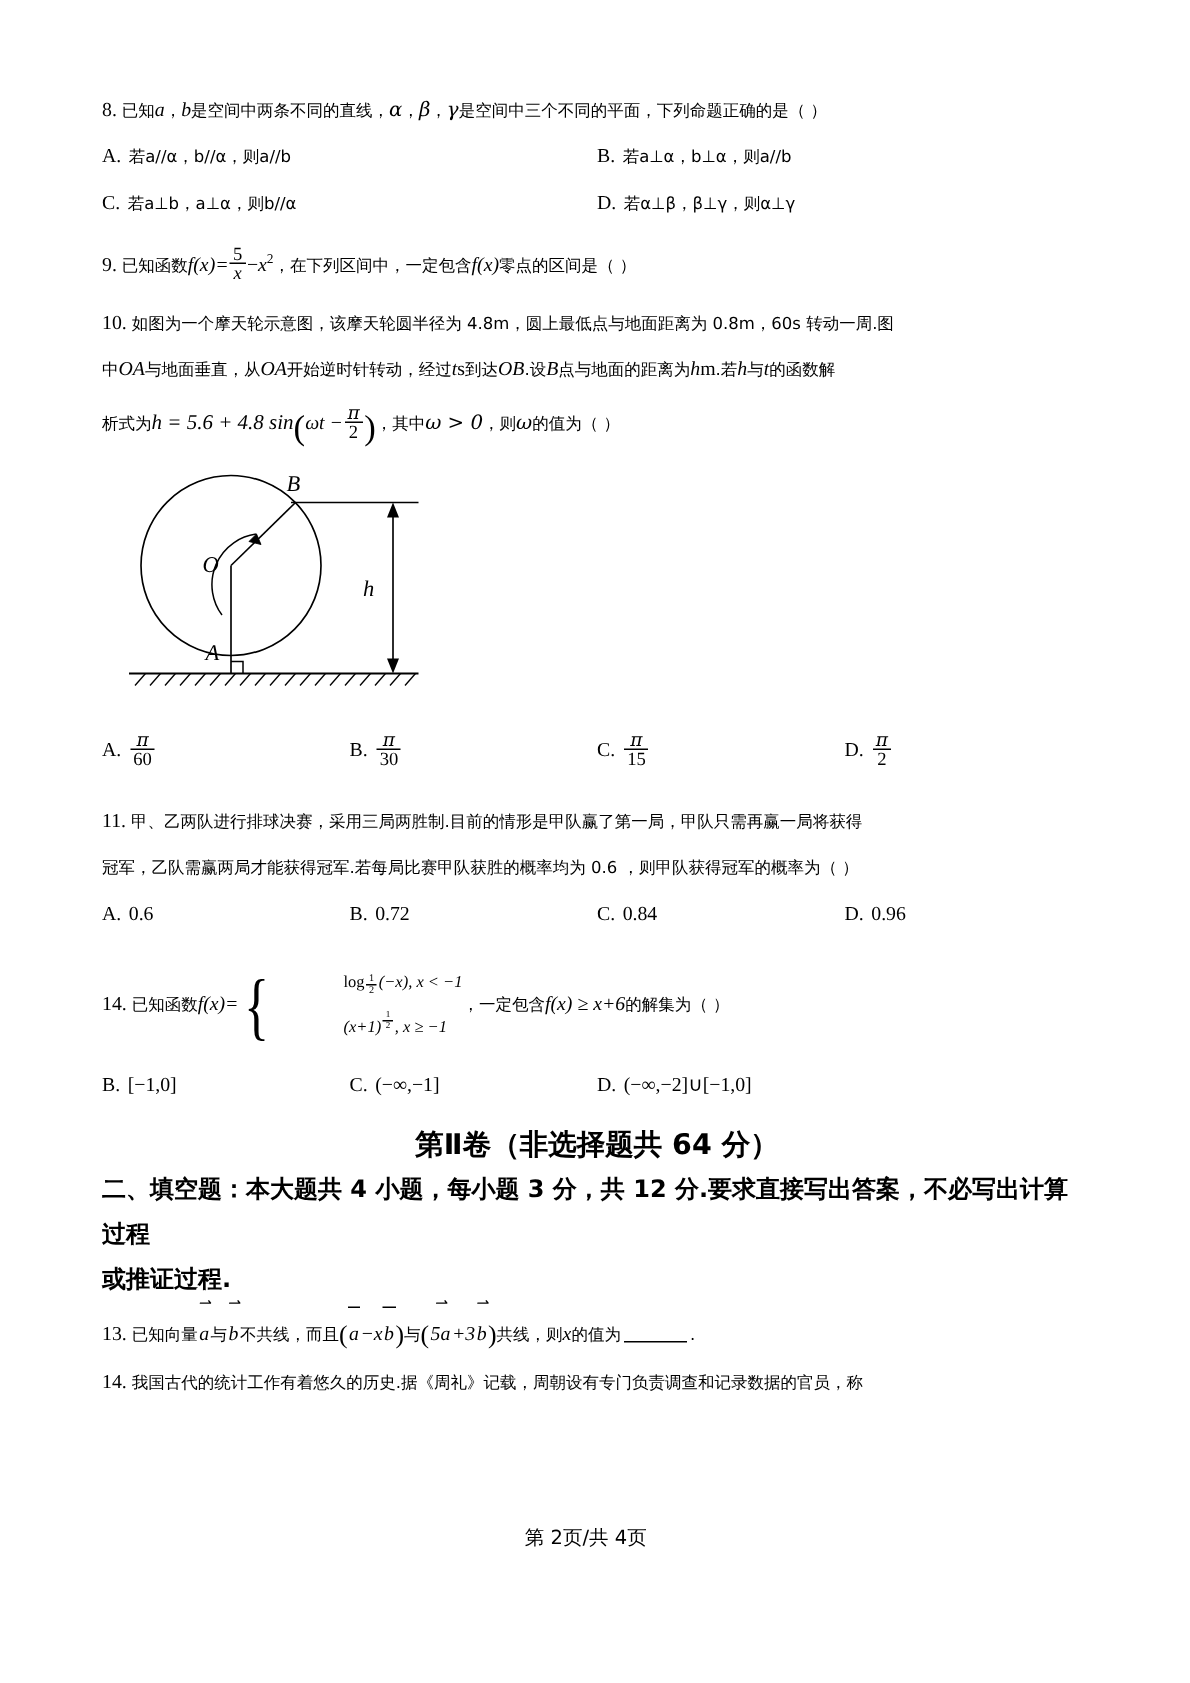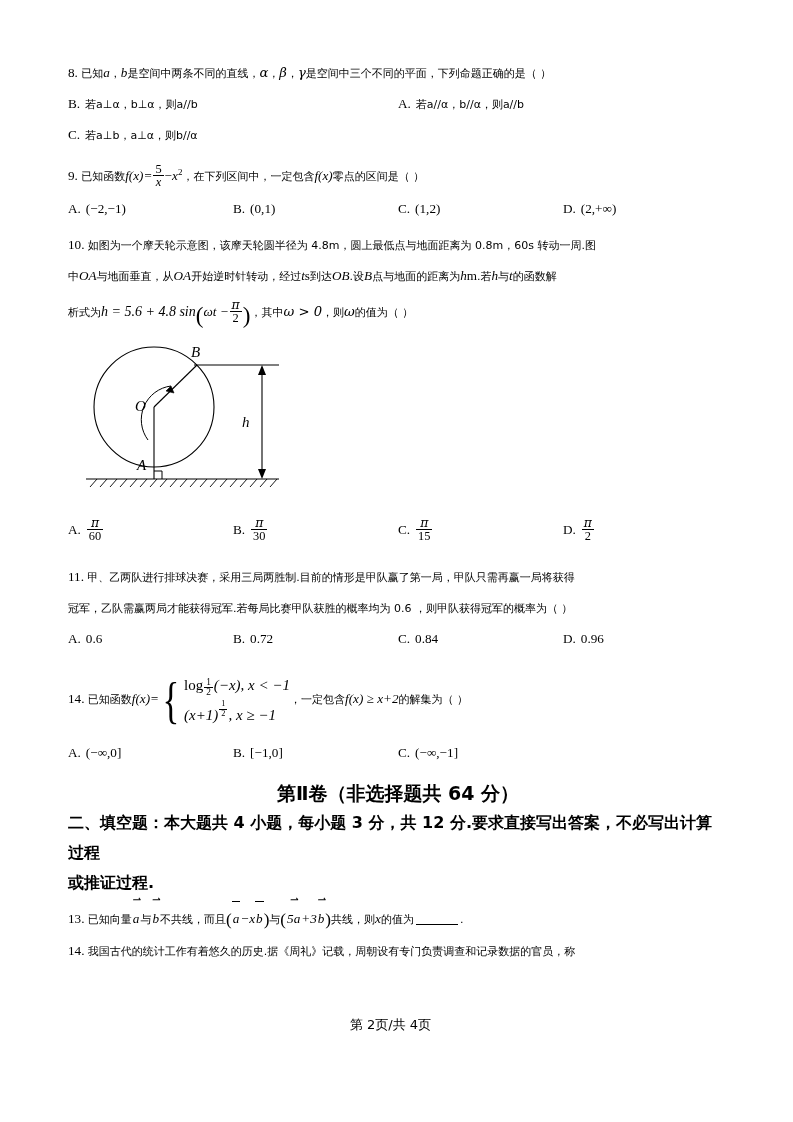--- a/index.html
+++ b/index.html
@@ -95,21 +95,21 @@
     align-items: center;
     vertical-align: middle;
   }
   .piece .brace {
     font-size: 50px;
     line-height: 0.85;
     font-family: "Liberation Serif", serif;
     transform: scaleX(0.7);
     margin-right: 1px;
   }
-  .piece .cases { display: inline-block; font-size: 15px; line-height: 30px; }
+  .piece .cases { display: inline-block; font-size: 11px; line-height: 30px; margin-left: 45px; }
 
   
   .center-head {
     text-align: center;
     font-weight: bold;
     font-size: 19px;
     font-family: "DejaVu Sans", "Liberation Sans", sans-serif;
     line-height: 30px;
   }
   .sec-head {
@@ -151,43 +151,40 @@
   <div class="content">
 
     <div class="qblock">
       <div class="stem">
         <span class="num">8.</span>
         <span class="cn">已知</span><span class="mi">a</span><span class="cn">，</span><span class="mi">b</span><span class="cn">是空间中两条不同的直线，</span><span class="gk">α</span><span class="cn">，</span><span class="gk">β</span><span class="cn">，</span><span class="gk">γ</span><span class="cn">是空间中三个不同的平面，下列命题正确的是（    ）</span>
       </div>
 
       <div class="opts">
         <div style="flex:0 0 50%">
-          <span class="olab">B.</span><span class="cn">若a⊥α，b⊥α，则a//b</span>
+          <span class="olab">A.</span><span class="cn">若a//α，b//α，则a//b</span>
         </div>
         <div style="flex:0 0 50%">
-          <span class="olab">A.</span><span class="cn">若a//α，b//α，则a//b</span>
+          <span class="olab">B.</span><span class="cn">若a⊥α，b⊥α，则a//b</span>
         </div>
       </div>
       <div class="opts">
         <div style="flex:0 0 50%">
           <span class="olab">C.</span><span class="cn">若a⊥b，a⊥α，则b//α</span>
         </div>
+        <div style="flex:0 0 50%">
+          <span class="olab">D.</span><span class="cn">若α⊥β，β⊥γ，则α⊥γ</span>
+        </div>
       </div>
     </div>
 
     <div class="qblock" style="margin-top:4px">
       <div class="stem" style="line-height:34px">
         <span class="num">9.</span>
         <span class="cn">已知函数</span><span class="mi">f(x)=</span><span class="frac"><span class="t mn">5</span><span class="b mi">x</span></span><span class="mn">−</span><span class="mi">x</span><span class="sup mn">2</span><span class="cn">，在下列区间中，一定包含</span><span class="mi">f(x)</span><span class="cn">零点的区间是（    ）</span>
-      </div>
-      <div class="opts">
-        <div><span class="olab">A.</span><span class="mn">(−2,−1)</span></div>
-        <div><span class="olab">B.</span><span class="mn">(0,1)</span></div>
-        <div><span class="olab">C.</span><span class="mn">(1,2)</span></div>
-        <div><span class="olab">D.</span><span class="mn">(2,+∞)</span></div>
       </div>
     </div>
 
     <div class="qblock" style="margin-top:6px">
       <div class="stem">
         <span class="num">10.</span>
         <span class="cn">如图为一个摩天轮示意图，该摩天轮圆半径为 4.8m，圆上最低点与地面距离为 0.8m，60s 转动一周.图</span>
       </div>
       <div class="stem">
         <span class="cn">中</span><span class="mi">OA</span><span class="cn">与地面垂直，从</span><span class="mi">OA</span><span class="cn">开始逆时针转动，经过</span><span class="mi">t</span><span class="mn">s</span><span class="cn">到达</span><span class="mi">OB</span><span class="cn">.设</span><span class="mi">B</span><span class="cn">点与地面的距离为</span><span class="mi">h</span><span class="mn">m</span><span class="cn">.若</span><span class="mi">h</span><span class="cn">与</span><span class="mi">t</span><span class="cn">的函数解</span>
@@ -273,26 +270,26 @@
 
     <div class="qblock" style="margin-top:16px">
       <div class="stem">
         <span class="num">14.</span>
         <span class="cn">已知函数</span><span class="mi">f(x)=</span><span class="piece">
             <span class="brace">{</span>
             <span class="cases">
               <span style="display:block"><span class="mn">log</span><span class="frac" style="font-size:0.62em; vertical-align:-0.55em"><span class="t mn">1</span><span class="b mn">2</span></span><span class="mi">(−x)</span><span class="mi">, x &lt; −1</span></span>
               <span style="display:block"><span class="mi">(x+1)</span><span class="frac" style="font-size:0.55em; vertical-align:0.55em"><span class="t mn">1</span><span class="b mn">2</span></span><span class="mi">, x ≥ −1</span></span>
             </span>
-          </span><span class="cn">，一定包含</span><span class="mi">f(x) ≥ x+2</span><span class="cn">的解集为（    ）</span>
+          </span><span class="cn">，一定包含</span><span class="mi">f(x) ≥ x+6</span><span class="cn">的解集为（    ）</span>
       </div>
       <div class="opts" style="margin-top:8px">
-        <div><span class="olab">A.</span><span class="mn">(−∞,0]</span></div>
         <div><span class="olab">B.</span><span class="mn">[−1,0]</span></div>
         <div><span class="olab">C.</span><span class="mn">(−∞,−1]</span></div>
+        <div><span class="olab">D.</span><span class="mn">(−∞,−2]∪[−1,0]</span></div>
       </div>
     </div>
 
     <div class="center-head" style="margin-top:10px">第Ⅱ卷（非选择题共 64 分）</div>
 
     <div class="sec-head">二、填空题：本大题共 4 小题，每小题 3 分，共 12 分.要求直接写出答案，不必写出计算过程</div>
     <div class="sec-head">或推证过程.</div>
 
     <div class="stem" style="margin-top:6px">
       <span class="num">13.</span>

